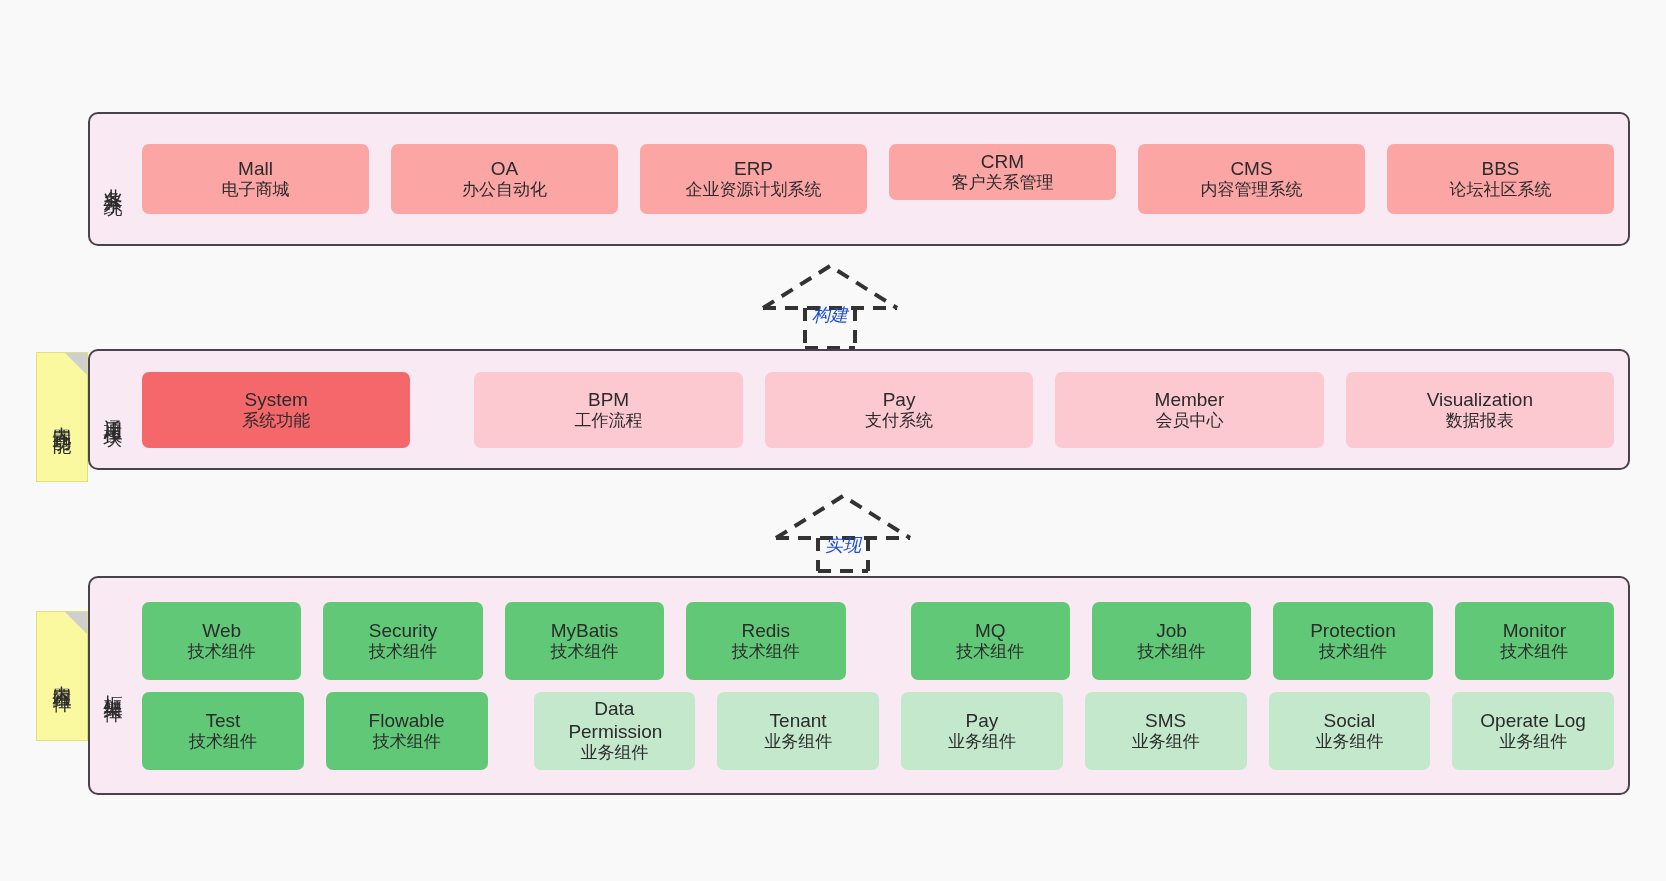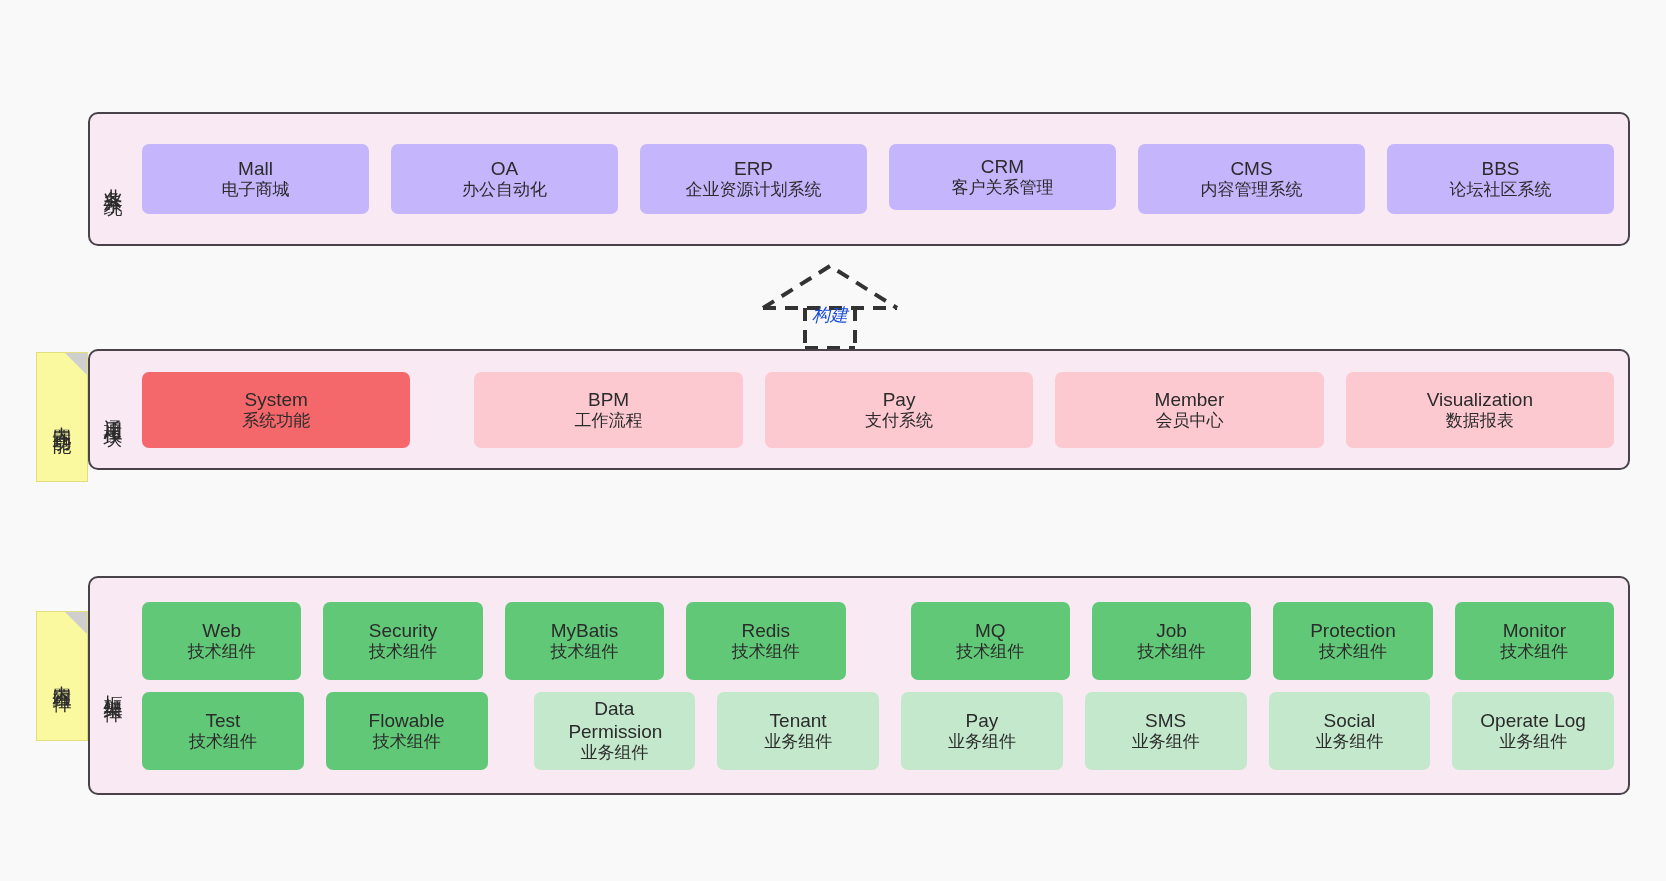--- a/index.html
+++ b/index.html
@@ -63,21 +63,21 @@
     justify-content: center;
     text-align: center;
     color: #2b2b2b;
     line-height: 1.22;
     padding: 6px 4px;
   }
   .cell .t1 { font-size: 19px; }
   .cell .t2 { font-size: 17px; }
 
   
-  .c-blue        { background: #c4b5fd; }
+  .c-blue        { background: #fca5a5; }
   .c-red         { background: #f4676b; }
   .c-pink        { background: #fcc9d1; }
   .c-green       { background: #61c878; }
   .c-lightgreen  { background: #c3e8cc; }
 
   
   .note {
     position: absolute;
     background: #fbf9a0;
     border: 1px solid #e2de7d;
@@ -128,21 +128,21 @@
           <span class="t2">电子商城</span>
         </div>
         <div class="cell c-blue" style="height:70px;justify-content:center;">
           <span class="t1">OA</span>
           <span class="t2">办公自动化</span>
         </div>
         <div class="cell c-blue" style="height:70px;">
           <span class="t1">ERP</span>
           <span class="t2">企业资源计划系统</span>
         </div>
-        <div class="cell c-blue" style="height:66px;">
+        <div class="cell c-blue" style="height:56px;">
           <span class="t1">CRM</span>
           <span class="t2">客户关系管理</span>
         </div>
         <div class="cell c-blue" style="height:70px;">
           <span class="t1">CMS</span>
           <span class="t2">内容管理系统</span>
         </div>
         <div class="cell c-blue" style="height:70px;">
           <span class="t1">BBS</span>
           <span class="t2">论坛社区系统</span>
@@ -190,20 +190,30 @@
           <span class="t2">会员中心</span>
         </div>
         <div class="cell c-pink" style="height:76px;">
           <span class="t1">Visualization</span>
           <span class="t2">数据报表</span>
         </div>
       </div>
     </div>
   </div>
 
+  <div class="uml-arrow" style="left:768px; top:488px; width:150px; height:85px;">
+    <svg width="150" height="85" viewBox="0 0 150 85">
+      <polyline points="8,50 75,8 142,50" fill="none" stroke="#333333" stroke-width="4" stroke-dasharray="13,9" stroke-linecap="butt"></polyline>
+      <line x1="8" y1="50" x2="142" y2="50" stroke="#333333" stroke-width="4" stroke-dasharray="13,9"></line>
+      <line x1="50" y1="50" x2="50" y2="83" stroke="#333333" stroke-width="4" stroke-dasharray="13,9"></line>
+      <line x1="100" y1="50" x2="100" y2="83" stroke="#333333" stroke-width="4" stroke-dasharray="13,9"></line>
+      <line x1="50" y1="83" x2="100" y2="83" stroke="#333333" stroke-width="4" stroke-dasharray="13,9"></line>
+    </svg>
+    <span class="lbl" style="top:45px;">实现</span>
+  </div>
 
   <div class="note" style="left:36px; top:611px; width:52px; height:130px;">
     <span class="fold"></span>
     <span>内置组件</span>
   </div>
 
   <div class="layer" id="layer-framework" style="left:88px; top:576px; width:1542px; height:219px;">
     <div class="layer-title">框架组件</div>
     <div class="layer-body">
 

